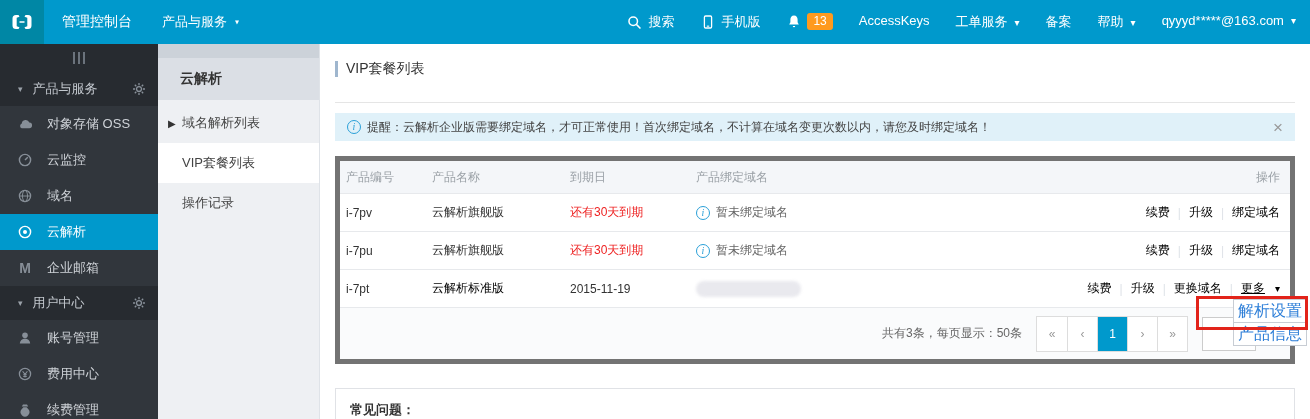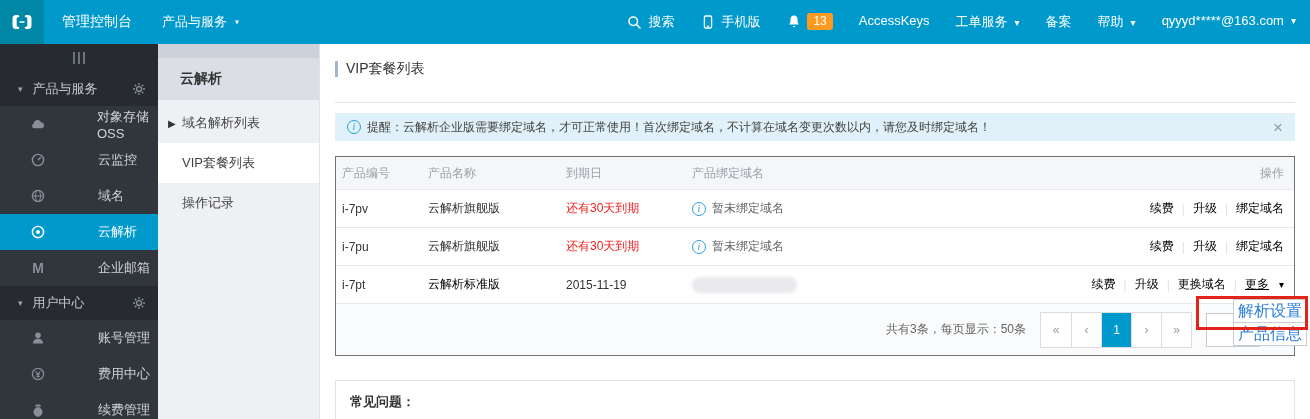--- a/index.html
+++ b/index.html
@@ -21,21 +21,21 @@
   
   .shell { display:flex; height:375px; }
 
   
   .sidebar { width:158px; flex:0 0 158px; background:#31363c; color:#cfd3d8; font-size:13px; }
   .collapse-strip { height:28px; background:#272b30; display:flex; align-items:center; justify-content:center; gap:3px; cursor:pointer; }
   .collapse-strip i { display:block; width:2px; height:12px; background:#6b737c; }
   .side-group { height:34px; background:#272b30; display:flex; align-items:center; padding:0 12px 0 18px; cursor:pointer; color:#c3c8ce; }
   .side-group .gcaret { font-size:9px; color:#9aa1a9; margin-right:10px; }
   .side-group .gear { margin-left:auto; color:#8a929b; }
-  .side-item { height:36px; display:flex; align-items:center; padding-left:29px; cursor:pointer;gap:38px; }
+  .side-item { height:36px; display:flex; align-items:center; padding-left:16px; cursor:pointer; }
   .side-item .sicon { width:18px; height:18px; color:#878f98; margin-right:13px; display:flex; align-items:center; justify-content:center; }
   .side-item.active { background:#0099cc; color:#fff; }
   .side-item.active .sicon { color:#fff; }
   .m-letter { font-weight:bold; font-size:14px; font-family:"Liberation Sans",sans-serif; }
 
   
   .subsidebar { width:162px; flex:0 0 162px; background:#eef0f3; border-right:1px solid #dfe3e8; font-size:13px; color:#444; }
   .sub-topstrip { height:14px; background:#ccd2d9; }
   .sub-title { height:42px; background:#dbdfe5; display:flex; align-items:center; padding-left:22px; font-weight:bold; font-size:14px; color:#333; }
   .sub-items { padding-top:3px; }
@@ -48,21 +48,21 @@
   .page-head { margin-top:16px; display:flex; align-items:center; }
   .accent { width:3px; height:16px; background:#9fb6ce; margin-right:8px; }
   .page-title { font-size:14px; color:#333; }
   .divider { height:1px; background:#e5e5e5; margin-top:24px; }
 
   .alert { margin-top:10px; height:28px; background:#e0f1f9; display:flex; align-items:center; padding:0 12px; font-size:12px; color:#444; }
   .info-circle { width:14px; height:14px; border:1px solid #2aa0d8; color:#2aa0d8; border-radius:50%; font-size:10px; line-height:12px; text-align:center; font-style:italic; font-family:"Liberation Serif",serif; margin-right:6px; flex:0 0 14px; }
   .alert-close { margin-left:auto; color:#999; font-size:17px; cursor:pointer; line-height:1; }
 
   
-  .table-card { margin-top:15px; border:1px solid #737373; font-size:12px; }
+  .table-card { margin-top:15px; border:5px solid #737373; font-size:12px; }
   .trow { display:flex; align-items:center; height:38px; border-top:1px solid #e7e9ec; color:#333; }
   .thead { height:32px; background:#f4f6f9; color:#9aa0a6; border-top:none; }
   .c1 { width:92px; padding-left:6px; flex:0 0 92px; }
   .c2 { width:122px; flex:0 0 122px; }
   .c3 { width:126px; flex:0 0 126px;margin-left:16px; }
   .c4 { flex:1; display:flex; align-items:center; }
   .c5 { flex:0 0 auto; margin-left:auto; padding-right:10px; display:flex; align-items:center; gap:8px; }
   .thead .c5 { color:#9aa0a6; }
   .red { color:#ee2222; }
   .link { color:#000000; cursor:pointer; text-decoration:none; }

